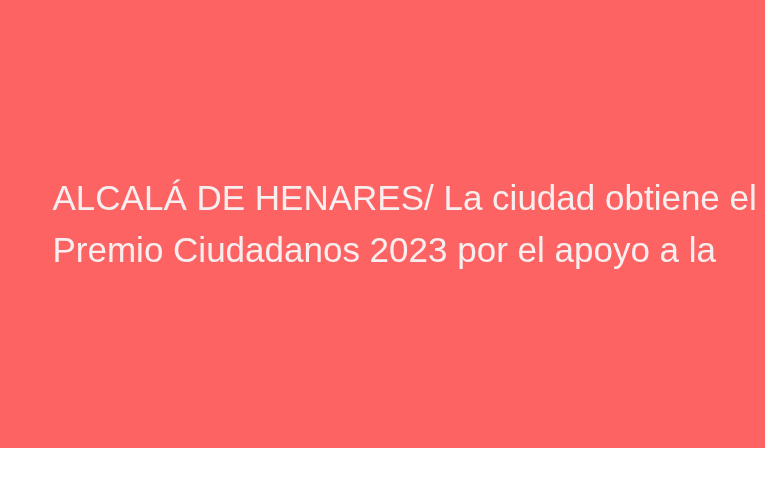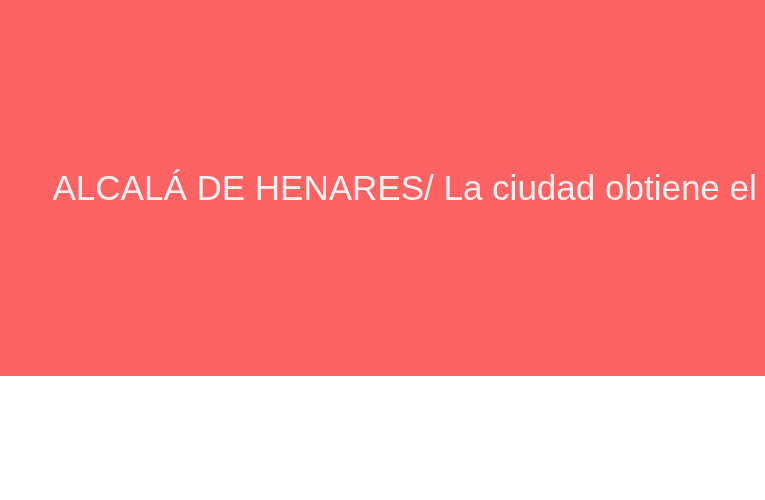--- a/index.html
+++ b/index.html
@@ -13,21 +13,21 @@
     height: 500px;
     overflow: hidden;
     font-family: "Liberation Sans", sans-serif;
     -webkit-font-smoothing: antialiased;
   }
 
   #banner {
     position: relative;
     box-sizing: border-box;
     width: 765px;
-    height: 376px;
+    height: 448px;
     background-color: #fd6363;
     display: flex;
     align-items: center;
     justify-content: center;
   }
 
   #headline-block {
     width: 660px;
     margin: 0;
     padding: 0;
@@ -46,15 +46,16 @@
     white-space: nowrap;
   }
 </style>
 </head>
 <body>
 
 <div id="banner" style="background-color: rgb(253, 99, 99);">
 
   <h1 id="headline-block">
     <span class="headline-line" style="color: rgb(247, 239, 239);">ALCALÁ DE HENARES/ La ciudad obtiene el</span>
+    <span class="headline-line" style="color: rgb(247, 239, 239);">Premio Ciudadanos 2023 por el apoyo a la</span>
   </h1>
 
 </div>
 
 </body></html>

